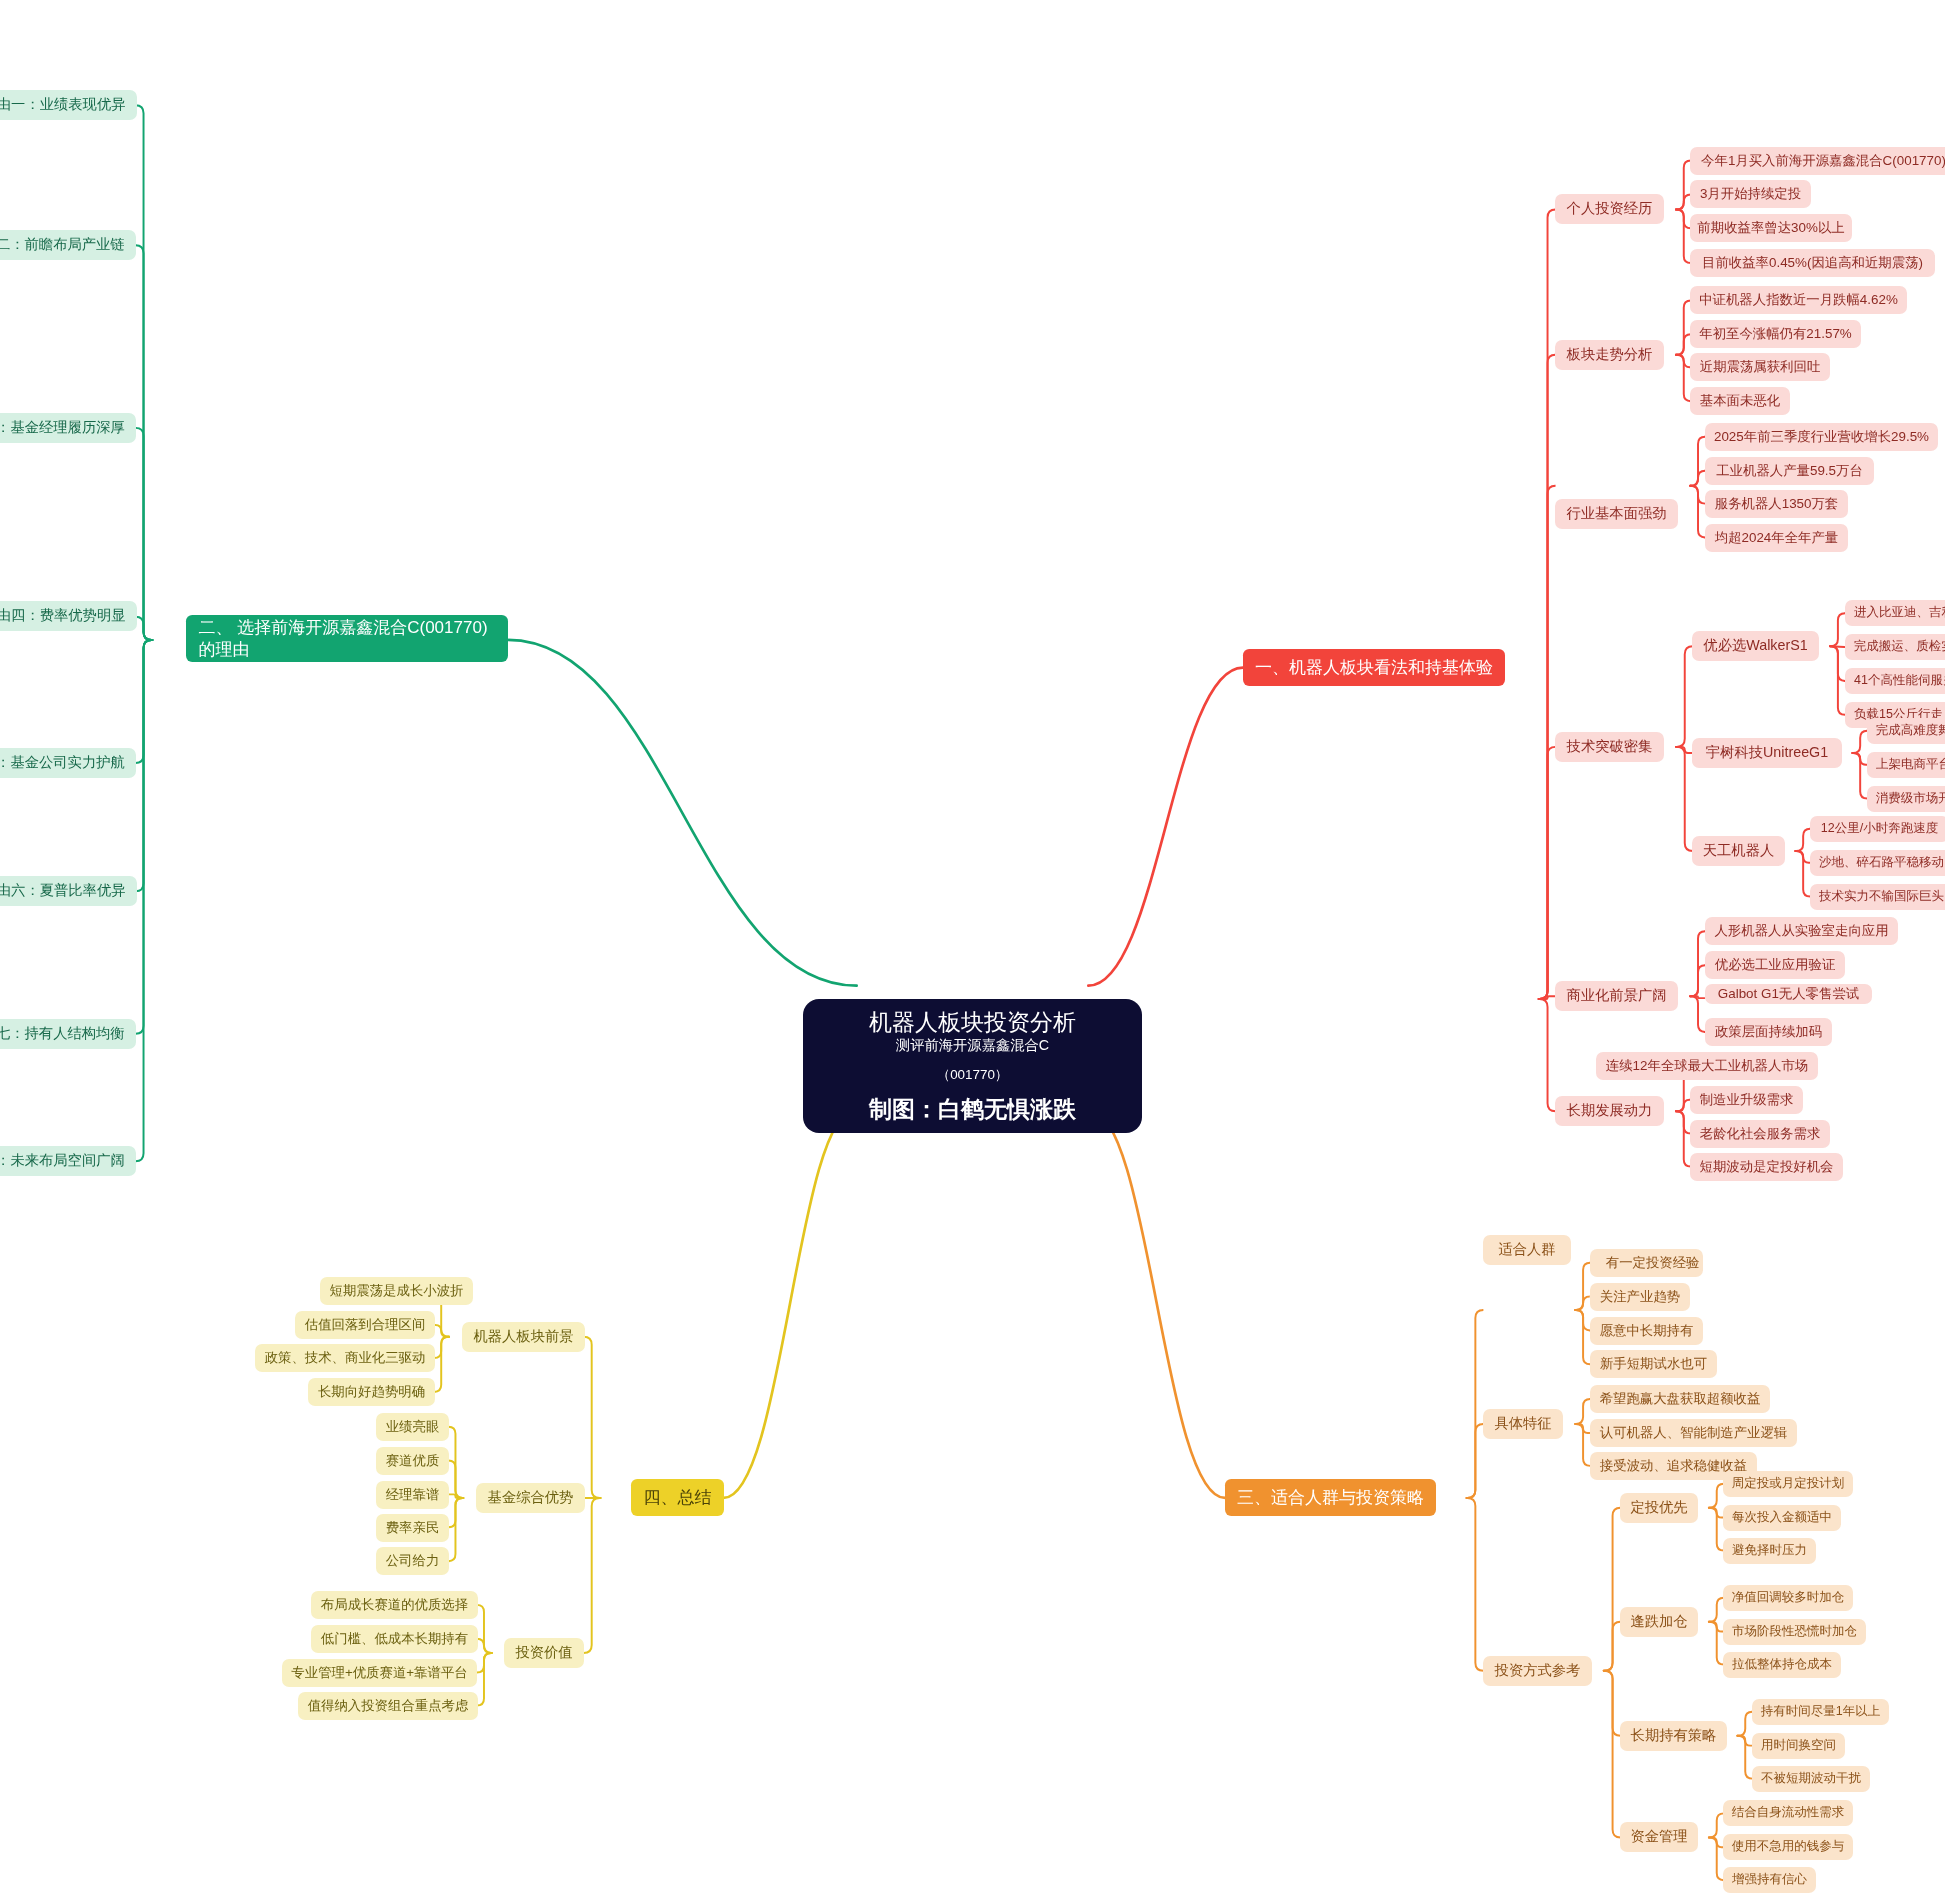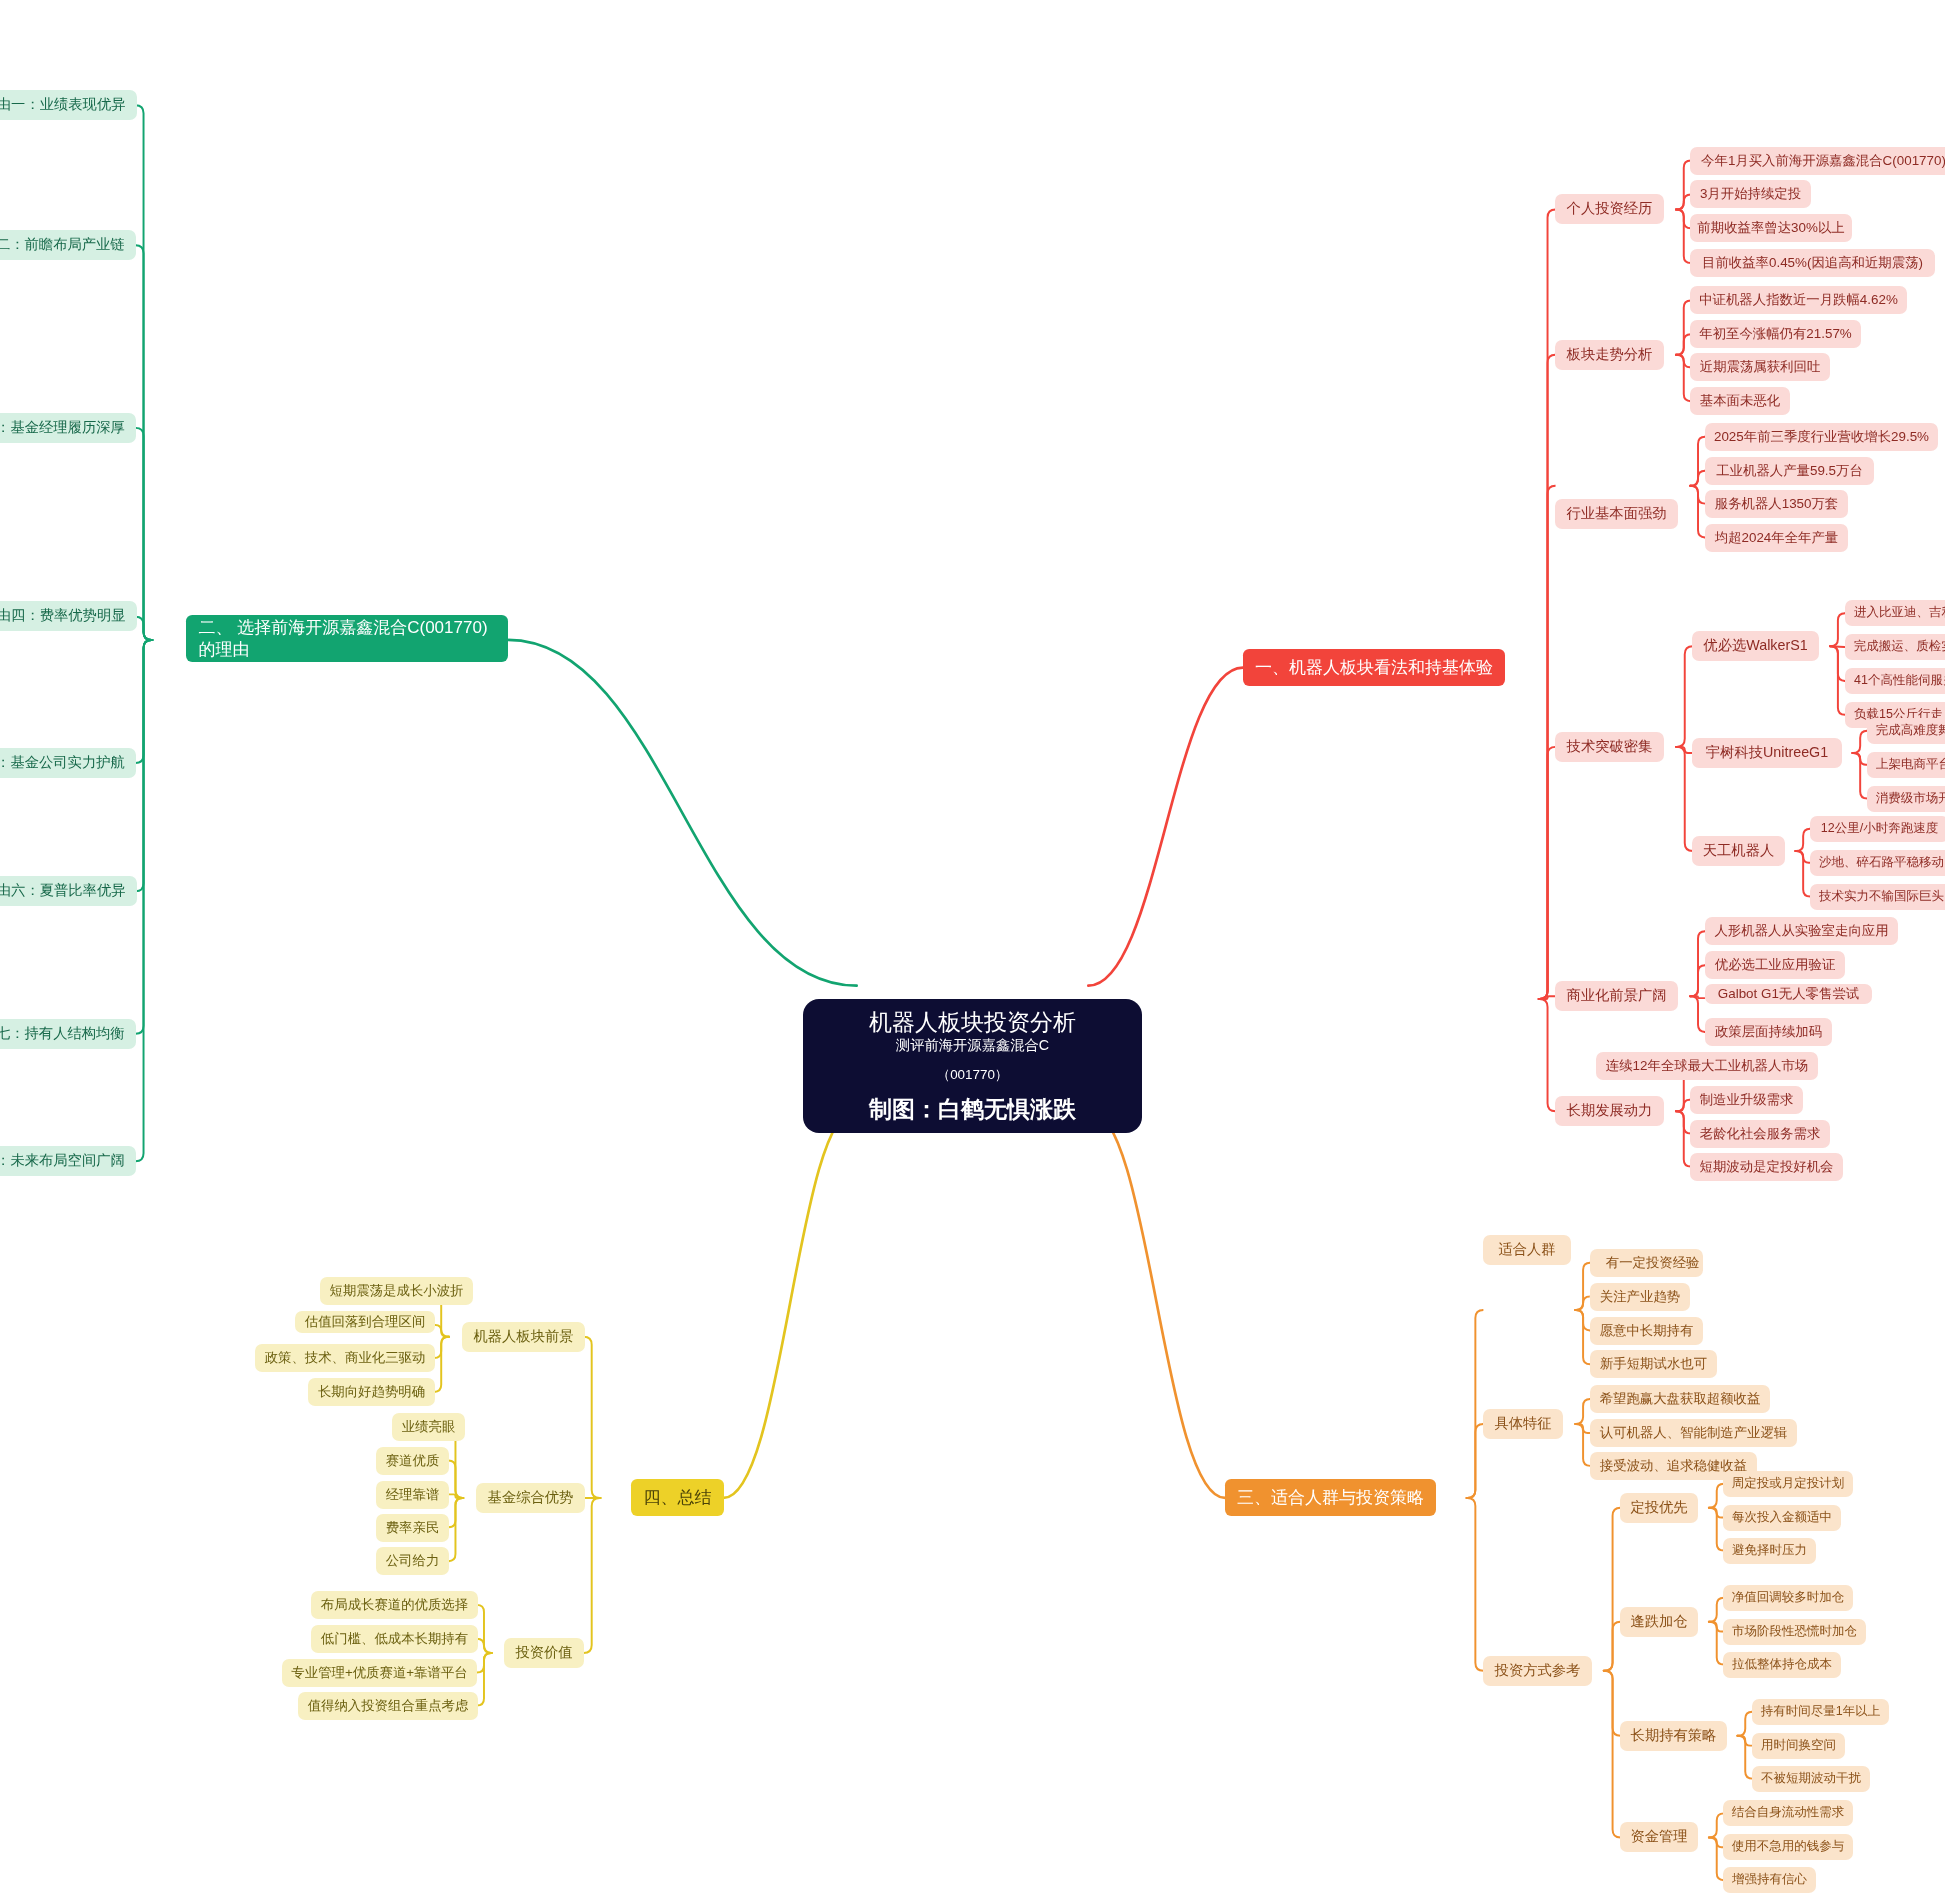--- a/index.html
+++ b/index.html
@@ -263,25 +263,25 @@
       <div class="node l4n orange" style="left: 1752px; top: 1699px; width: 137px; height: 26px;">持有时间尽量1年以上</div>
       <div class="node l4n orange" style="left: 1752px; top: 1733px; width: 93px; height: 26px;">用时间换空间</div>
       <div class="node l4n orange" style="left: 1752px; top: 1766px; width: 118px; height: 26px;">不被短期波动干扰</div>
       <div class="node l2 orange" style="left: 1620px; top: 1822px; width: 78px; height: 30px;">资金管理</div>
       <div class="node l4n orange" style="left: 1723px; top: 1800px; width: 130px; height: 26px;">结合自身流动性需求</div>
       <div class="node l4n orange" style="left: 1723px; top: 1834px; width: 130px; height: 26px;">使用不急用的钱参与</div>
       <div class="node l4n orange" style="left: 1723px; top: 1867px; width: 93px; height: 26px;">增强持有信心</div>
       <div class="node topic yellow" style="left: 631px; top: 1479px; width: 93px; height: 37px;">四、总结</div>
       <div class="node l2 yellow" style="left: 462px; top: 1322px; width: 123px; height: 30px;">机器人板块前景</div>
       <div class="node l3 yellow" style="left: 282px; top: 1277px; width: 153px; height: 28px; margin-left: 38px;">短期震荡是成长小波折</div>
-      <div class="node l3 yellow" style="left: 295px; top: 1311px; width: 140px; height: 22px;">估值回落到合理区间</div>
+      <div class="node l3 yellow" style="left: 295px; top: 1311px; width: 140px; height: 28px;">估值回落到合理区间</div>
       <div class="node l3 yellow" style="left: 255px; top: 1344px; width: 180px; height: 28px;">政策、技术、商业化三驱动</div>
       <div class="node l3 yellow" style="left: 308px; top: 1378px; width: 127px; height: 28px;">长期向好趋势明确</div>
       <div class="node l2 yellow" style="left: 476px; top: 1483px; width: 109px; height: 30px;">基金综合优势</div>
-      <div class="node l3 yellow" style="left: 376px; top: 1413px; width: 73px; height: 28px; margin-left: 16px;">业绩亮眼</div>
+      <div class="node l3 yellow" style="left: 376px; top: 1413px; width: 73px; height: 28px;">业绩亮眼</div>
       <div class="node l3 yellow" style="left: 376px; top: 1447px; width: 73px; height: 28px;">赛道优质</div>
       <div class="node l3 yellow" style="left: 376px; top: 1481px; width: 73px; height: 28px;">经理靠谱</div>
       <div class="node l3 yellow" style="left: 376px; top: 1514px; width: 73px; height: 28px;">费率亲民</div>
       <div class="node l3 yellow" style="left: 376px; top: 1547px; width: 73px; height: 28px;">公司给力</div>
       <div class="node l2 yellow" style="left: 504px; top: 1638px; width: 80px; height: 30px;">投资价值</div>
       <div class="node l3 yellow" style="left: 311px; top: 1591px; width: 167px; height: 28px;">布局成长赛道的优质选择</div>
       <div class="node l3 yellow" style="left: 311px; top: 1625px; width: 167px; height: 28px;">低门槛、低成本长期持有</div>
       <div class="node l3 yellow" style="left: 282px; top: 1659px; width: 195px; height: 28px;">专业管理+优质赛道+靠谱平台</div>
       <div class="node l3 yellow" style="left: 298px; top: 1692px; width: 180px; height: 28px;">值得纳入投资组合重点考虑</div>
     </div>

